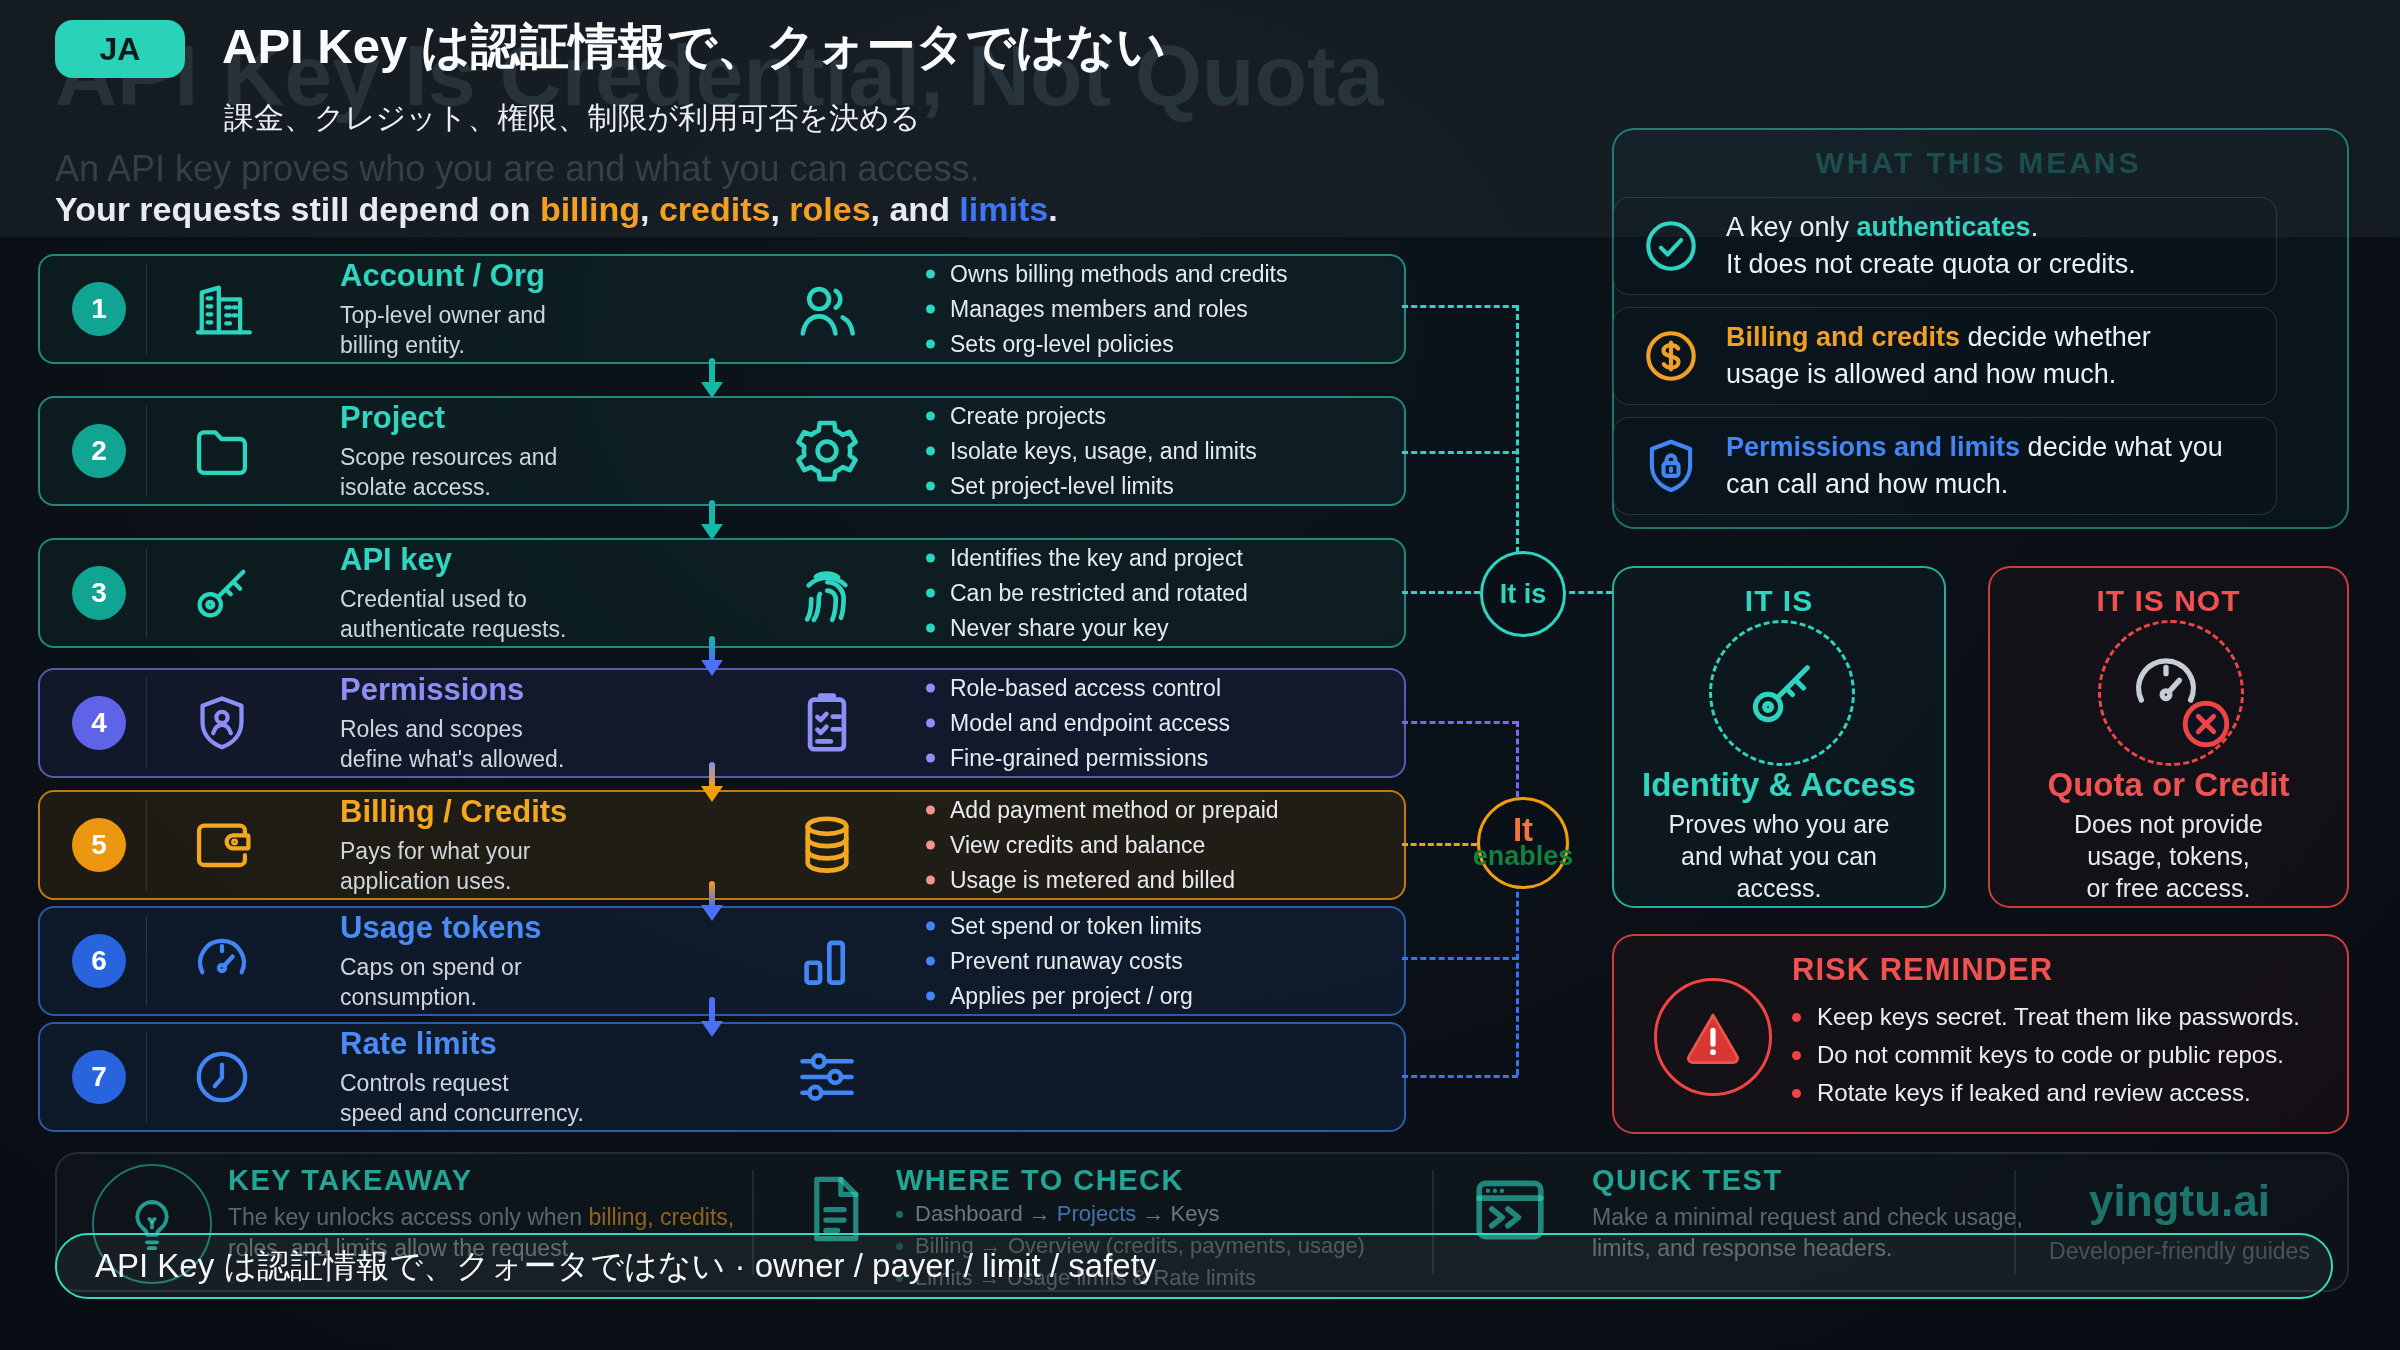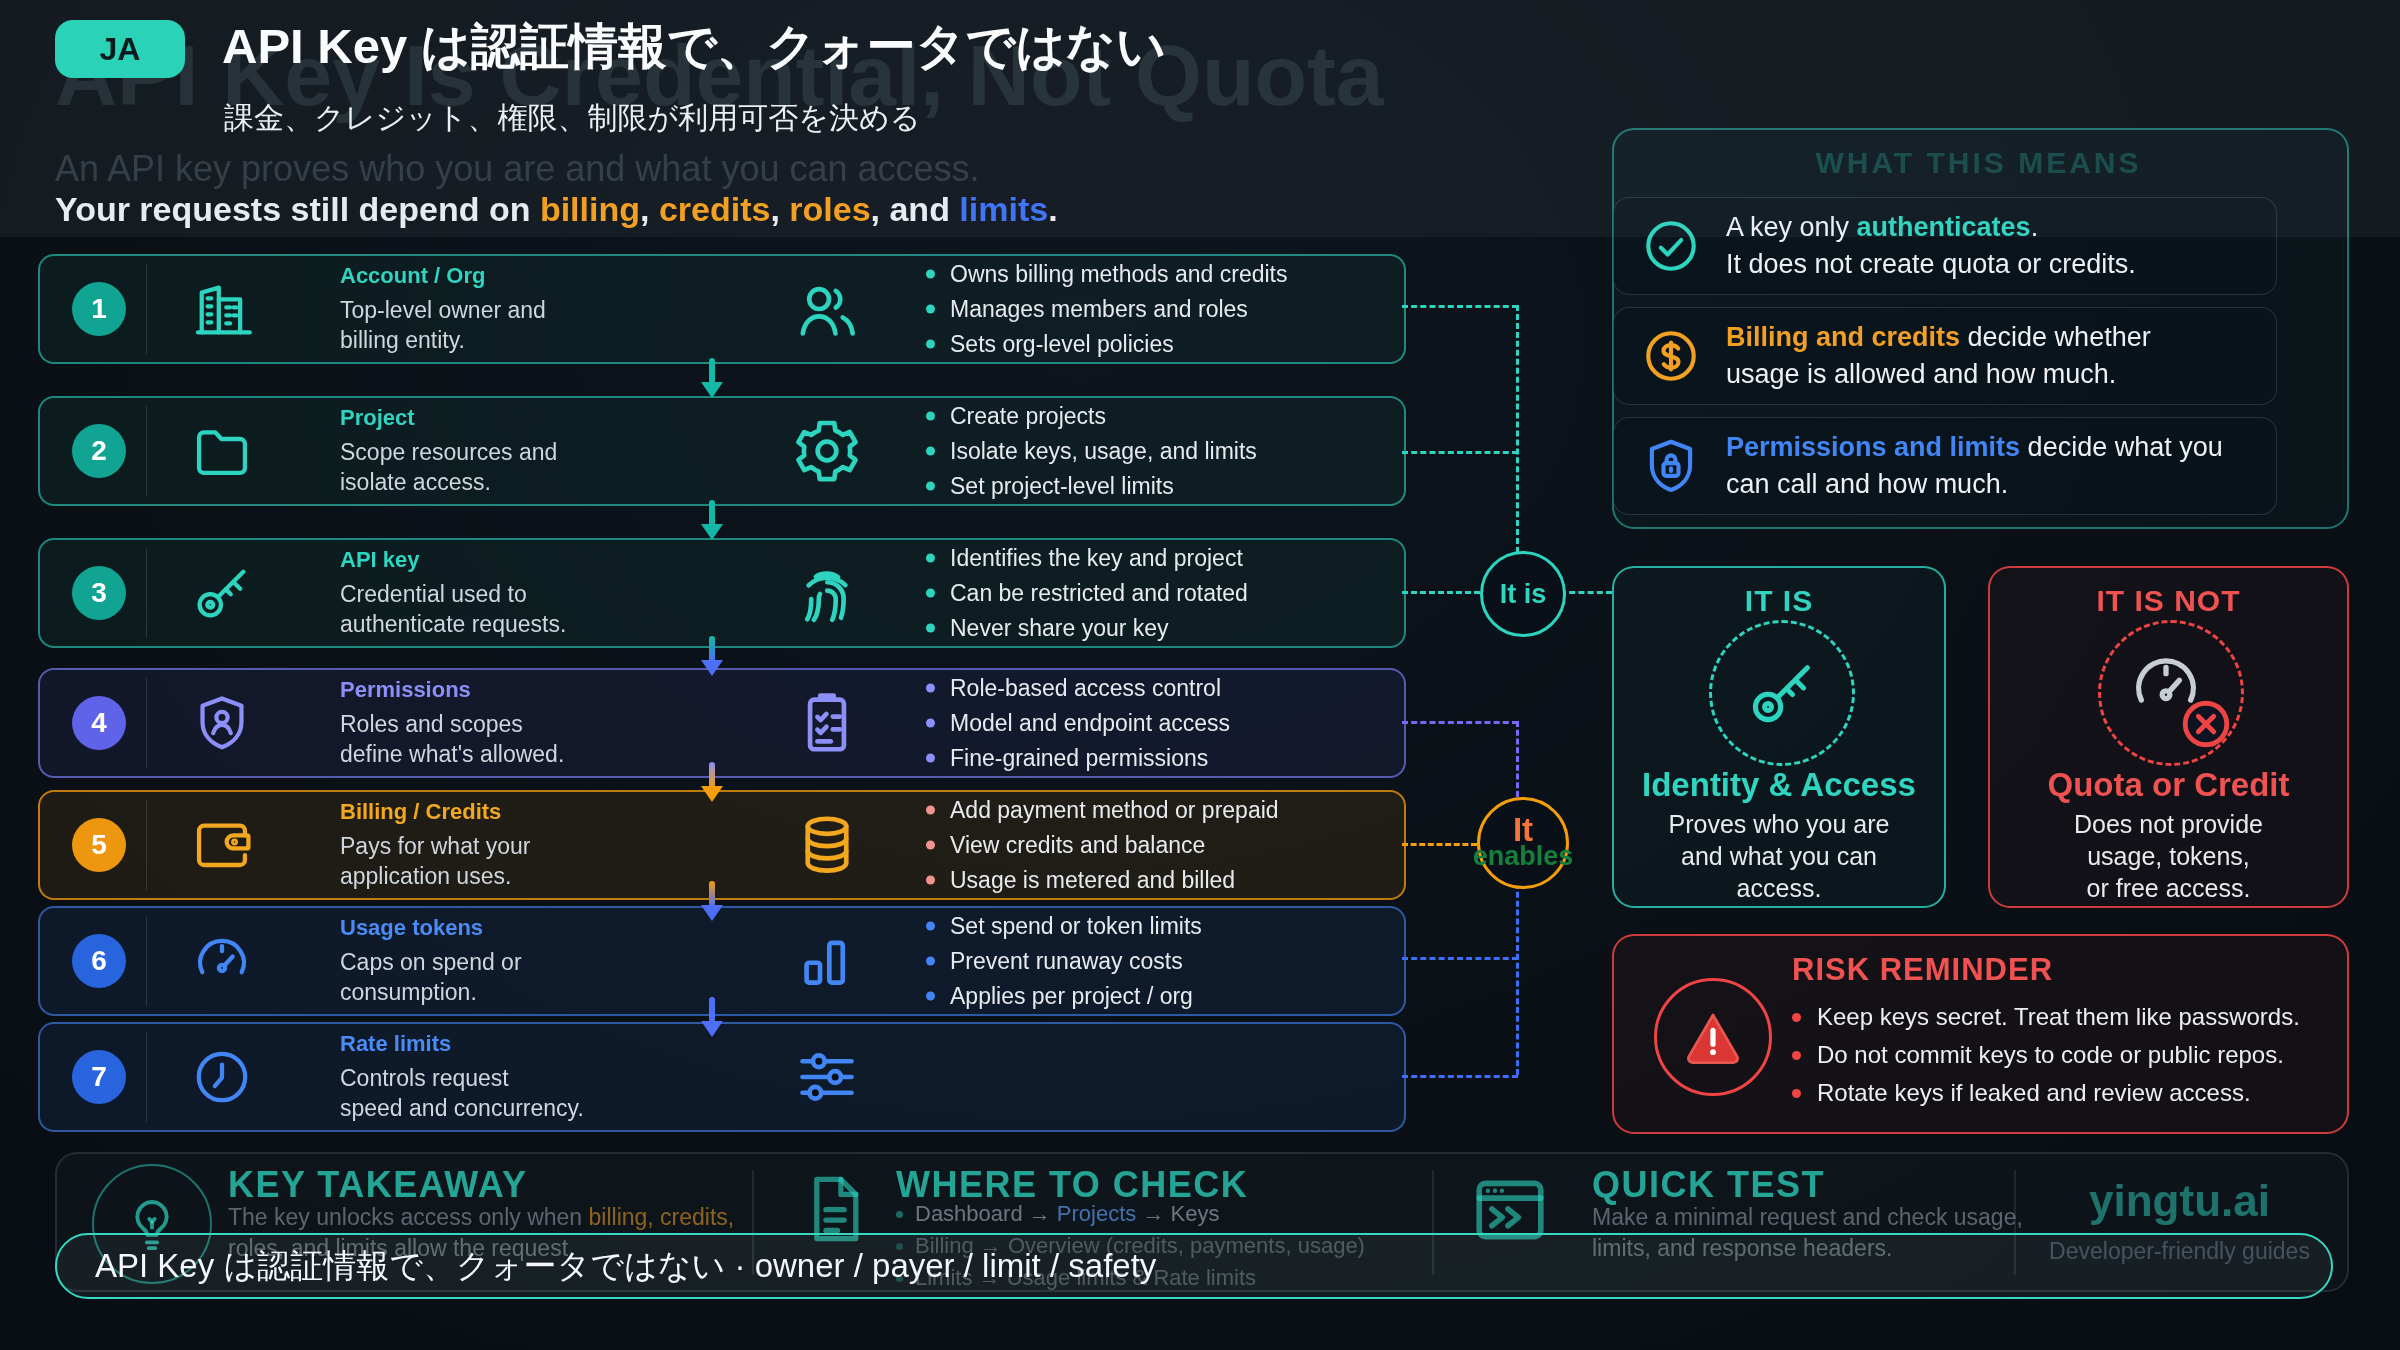--- a/index.html
+++ b/index.html
@@ -27,21 +27,21 @@
   .row{position:absolute;left:38px;width:1364px;height:106px;border-radius:16px;border:2px solid;z-index:2;}
   .c-teal  {--ac:#2dd4bf;--ttl:#2fd5c0;--numbg:#11a493;--dot:#2dd4bf;background:rgba(45,212,191,0.055);border-color:rgba(45,212,191,0.6);}
   .c-purple{--ac:#8b8ff7;--ttl:#8b8ff7;--numbg:#5f63e8;--dot:#8b8ff7;background:rgba(99,102,241,0.09);border-color:rgba(124,128,248,0.65);}
   .c-orange{--ac:#f3a71f;--ttl:#f4a820;--numbg:#ec970f;--dot:#f0948d;background:rgba(245,158,11,0.09);border-color:rgba(245,158,11,0.75);}
   .c-blue  {--ac:#4286f5;--ttl:#4b8bf5;--numbg:#2764dd;--dot:#4286f5;background:rgba(59,130,246,0.09);border-color:rgba(66,134,245,0.6);}
   .num{position:absolute;left:32px;top:50%;transform:translateY(-50%);width:54px;height:54px;border-radius:50%;background:var(--numbg);
        color:#fff;font-size:28px;font-weight:bold;display:flex;align-items:center;justify-content:center;}
   .vline{position:absolute;left:106px;top:8px;bottom:8px;width:1px;background:rgba(170,190,205,0.18);}
   .licon{position:absolute;left:150px;top:50%;transform:translateY(-50%);width:64px;height:64px;color:var(--ac);}
   .tblock{position:absolute;left:300px;top:50%;transform:translateY(-50%);width:300px;}
-  .rtitle{font-size:22px;font-weight:bold;color:var(--ttl);margin-bottom:7px;}
+  .rtitle{font-size:31px;font-weight:bold;color:var(--ttl);margin-bottom:7px;}
   .rdesc{font-size:23px;color:#cfd6dd;line-height:1.3;}
   .ricon{position:absolute;left:752px;top:50%;transform:translateY(-50%);width:70px;height:70px;color:var(--ac);}
   .bullets{position:absolute;left:886px;top:50%;transform:translateY(-50%);}
   .b{display:flex;align-items:center;gap:15px;height:35px;font-size:23px;color:#e7ebef;white-space:nowrap;}
   .dot{width:9px;height:9px;border-radius:50%;background:var(--dot);flex:none;}
 
   
   .arrow{position:absolute;left:701px;width:22px;height:40px;z-index:3;}
   .arrow .st{position:absolute;left:8px;top:0;width:6px;height:26px;border-radius:3px;}
   .arrow .hd{position:absolute;left:0;top:24px;width:0;height:0;border-left:11px solid transparent;border-right:11px solid transparent;border-top-width:16px;border-top-style:solid;}
@@ -62,21 +62,21 @@
   .pp-head{position:absolute;width:100%;text-align:center;font-size:30px;font-weight:bold;letter-spacing:1px;}
   .dcircle{position:absolute;width:140px;height:140px;border-radius:50%;border:3px dashed;display:flex;align-items:center;justify-content:center;}
   .pp-title{position:absolute;width:100%;text-align:center;font-size:33px;font-weight:bold;}
   .pp-desc{position:absolute;width:100%;text-align:center;font-size:25px;line-height:32px;color:#e8eaed;}
 
   .risk-bullet{display:flex;align-items:center;gap:16px;height:38px;font-size:24px;color:#eceff2;white-space:nowrap;}
   .rdot{width:9px;height:9px;border-radius:50%;background:#ef4444;flex:none;}
 
   
   .strip{position:absolute;left:55px;top:1152px;width:2290px;height:136px;border-radius:22px;border:2px solid rgba(148,163,184,0.18);background:rgba(148,163,184,0.035);z-index:2;}
-  .sec-head{position:absolute;font-size:36px;font-weight:bold;letter-spacing:1.5px;color:rgba(42,200,180,0.8);}
+  .sec-head{position:absolute;font-size:29px;font-weight:bold;letter-spacing:1.5px;color:rgba(42,200,180,0.8);}
   .sec-body{position:absolute;font-size:23px;line-height:31px;color:rgba(203,213,225,0.42);white-space:pre-wrap;}
   .sdiv{position:absolute;top:1170px;width:1.5px;height:105px;background:rgba(148,163,184,0.15);z-index:2;}
   .wline{display:flex;align-items:center;gap:12px;height:32px;font-size:22px;white-space:nowrap;}
   .wdot{width:7px;height:7px;border-radius:50%;background:rgba(45,212,191,0.45);flex:none;}
 
   
   .obar{position:absolute;left:55px;top:1233px;width:2278px;height:66px;border-radius:33px;border:2.5px solid #35d9c2;
         background:rgba(185,232,226,0.06);display:flex;align-items:center;padding-left:38px;box-sizing:border-box;
         font-size:33px;color:#f5f7fa;z-index:20;white-space:nowrap;}
 </style>

